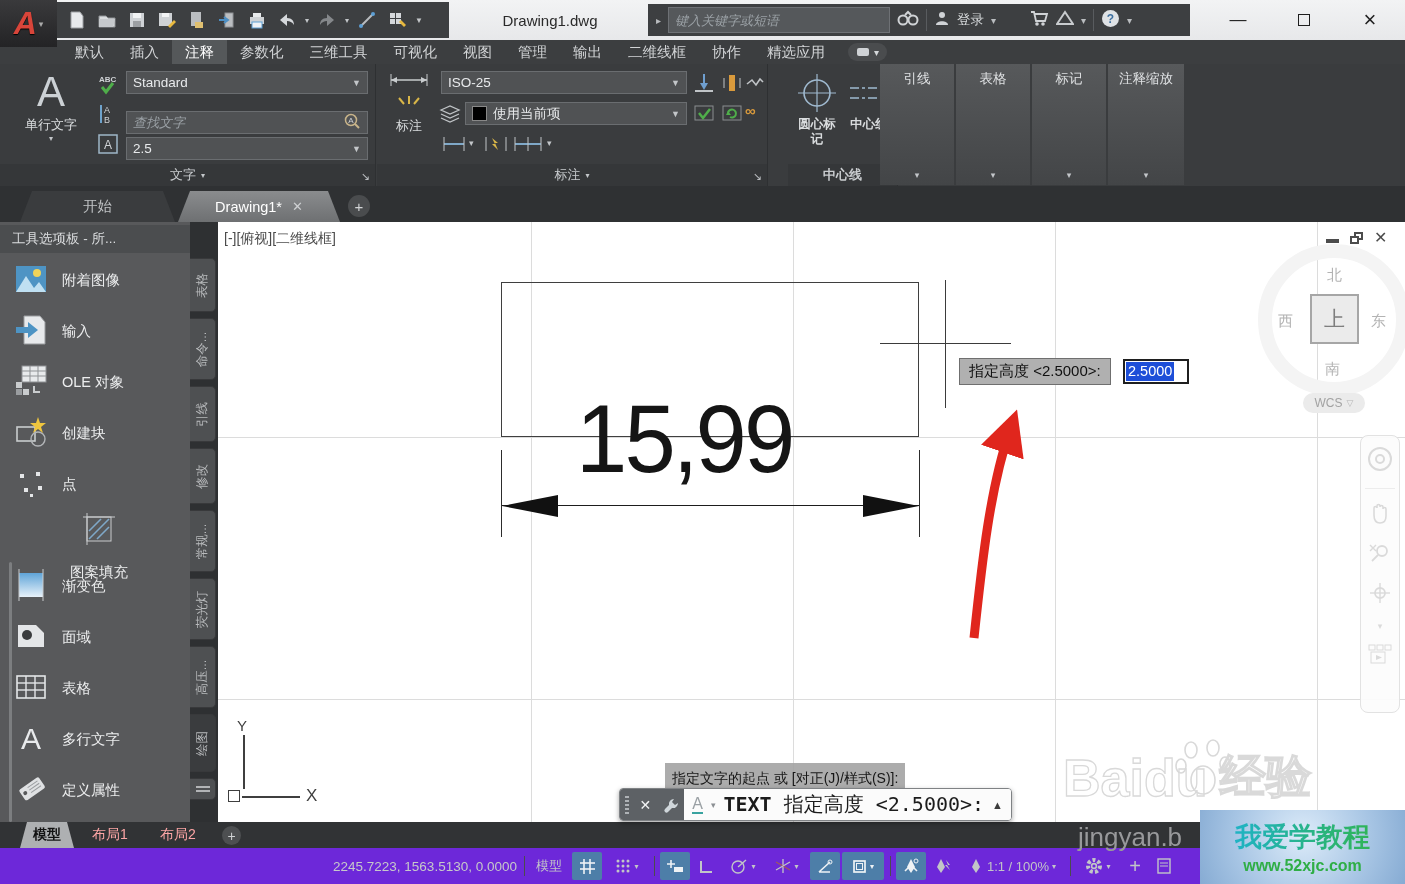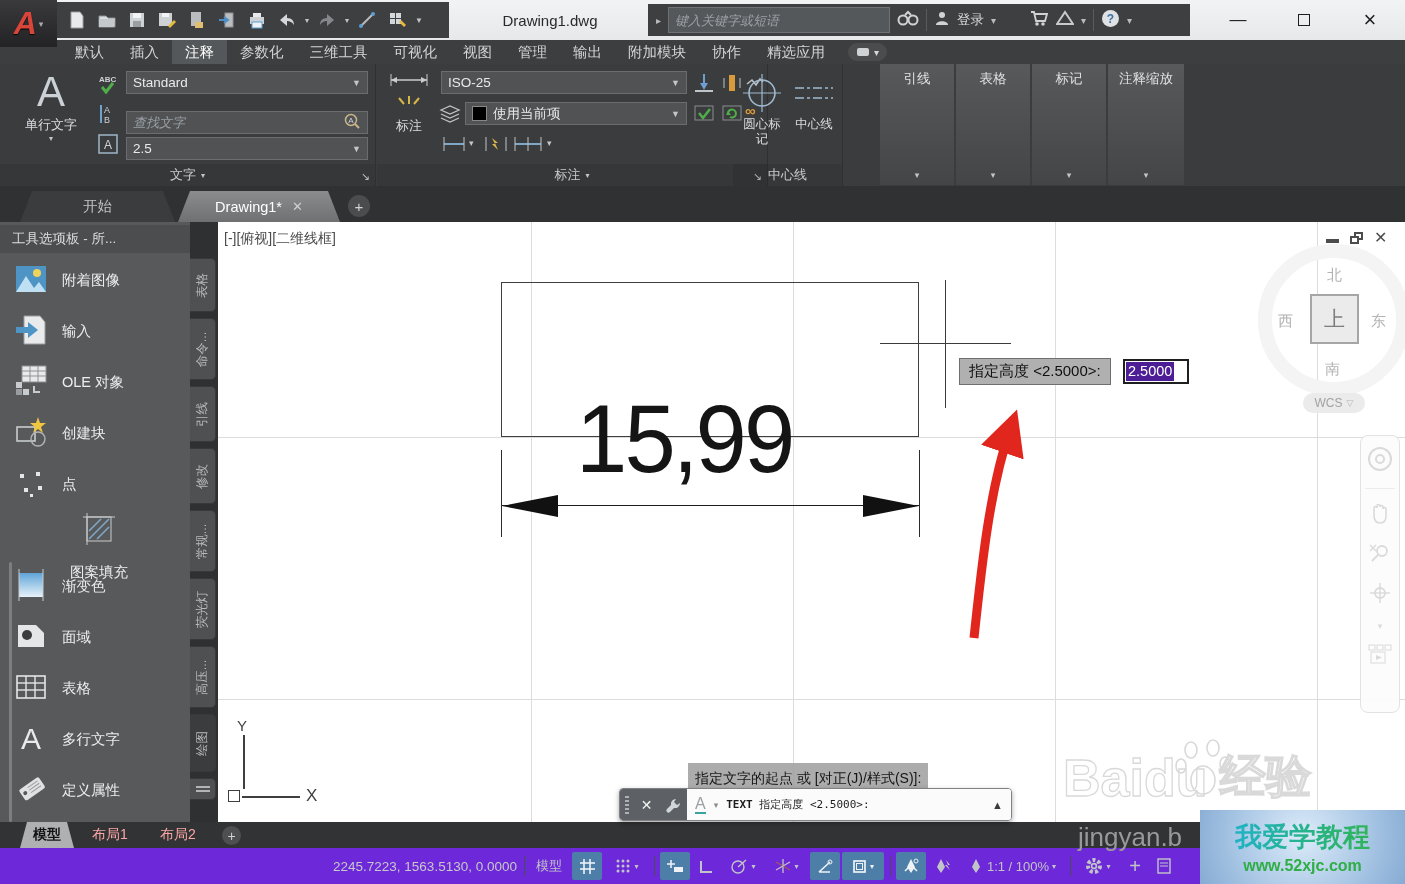--- a/index.html
+++ b/index.html
@@ -76,21 +76,21 @@
   .vplabel { position:absolute; left:6px; top:8px; color:#4b4b4b; font-size:14px; }
   .mdictl { position:absolute; left:1108px; top:10px; display:flex; gap:11px; align-items:center; color:#4c4c4c; }
   .rect-shape { position:absolute; left:283px; top:60px; width:418px; height:155px; border:1.5px solid #3f3f3f; }
   .extline { position:absolute; width:1px; height:87px; top:228px; background:#2c2c2c; }
   .dimline { position:absolute; left:284px; top:283px; width:417px; height:1px; background:#1d1d1d; }
   .dimtext { position:absolute; left:358px; top:168px; font-size:97px; line-height:1; color:#151515; letter-spacing:-3px; transform:scaleX(.95); transform-origin:left; }
   .ch-v { position:absolute; left:727px; top:58px; width:1px; height:128px; background:#3b3b3b; }
   .ch-h { position:absolute; left:662px; top:121px; width:131px; height:1px; background:#3b3b3b; }
   .dyn-tip { position:absolute; left:741px; top:136px; height:27px; background:#b0b0b0; border:1px solid #6f6f6f; color:#101010; font-size:15px; display:flex; align-items:center; padding:0 9px; }
   .dyn-input { position:absolute; left:905px; top:137px; width:66px; height:25px; background:#fff; border:2px solid #1f1f1f; display:flex; align-items:center; padding:1px; }
-  .dyn-input span { background:#4c1d95; color:#fff; font-size:14.5px; padding:0 2px; line-height:19px; }
+  .dyn-input span { background:#1d4ed8; color:#fff; font-size:14.5px; padding:0 2px; line-height:19px; }
 
   
   .vc-txt { position:absolute; color:#b3b3b3; font-size:15px; cursor:pointer; }
   .vc-top { position:absolute; left:1092px; top:72px; width:49px; height:50px; background:#ebebeb; border:2px solid #a6a6a6; color:#7e7e7e; font-size:21px; display:flex; align-items:center; justify-content:center; cursor:pointer; }
   .vc-ring { position:absolute; left:1040px; top:22px; width:152px; height:152px; border:14px solid #f4f4f4; border-radius:50%; }
   .wcs { position:absolute; left:1085px; top:171px; width:62px; height:20px; background:#ebebeb; border-radius:10px; color:#a2a2a2; font-size:12px; display:flex; align-items:center; justify-content:center; gap:4px; cursor:pointer; }
 
   
   .navbar { position:absolute; left:1142px; top:213px; width:40px; height:278px; background:rgba(252,252,252,.92); border:1px solid #e2e2e2; border-radius:8px; display:flex; flex-direction:column; align-items:center; padding:10px 0 6px; gap:12px; color:#d9d9d9; }
   .navbar .nsep { width:30px; height:1px; background:#ececec; }
@@ -99,30 +99,30 @@
   .ucs-y { position:absolute; left:25px; top:513px; width:1.5px; height:54px; background:#3f3f3f; }
   .ucs-x { position:absolute; left:24px; top:574px; width:58px; height:1.5px; background:#3f3f3f; }
   .ucs-box { position:absolute; left:10px; top:568px; width:12px; height:12px; border:1.5px solid #3f3f3f; }
   .ucs-lbl { position:absolute; color:#3f3f3f; font-size:15px; }
 
   
   .baidu { position:absolute; left:845px; top:524px; display:flex; align-items:flex-end; gap:6px; }
   .wm-outline { font-weight:bold; color:transparent; -webkit-text-stroke:1.3px #d9d9d9; }
 
   
-  .cmd-history { position:absolute; left:688px; top:763px; height:31px; background:rgba(160,160,160,.88); color:#161616; font-size:14px; display:flex; align-items:center; padding:0 7px; z-index:12; }
+  .cmd-history { position:absolute; left:665px; top:763px; height:31px; background:rgba(160,160,160,.88); color:#161616; font-size:14px; display:flex; align-items:center; padding:0 7px; z-index:12; }
   .cmdline { position:absolute; left:619px; top:788px; width:393px; height:33px; display:flex; z-index:12; border:1px solid #7f8285; border-radius:4px; box-shadow:0 2px 5px rgba(0,0,0,.35); overflow:hidden; }
   .cmd-grip { width:14px; background:#5d6165; display:flex; align-items:center; justify-content:center; cursor:move; }
   .cmd-grip .dots { width:4px; height:18px; background:repeating-linear-gradient(#aeb2b6 0 2px, transparent 2px 4px); }
   .cmd-x { width:25px; background:#5d6165; color:#f2f4f5; font-size:14px; font-weight:bold; display:flex; align-items:center; justify-content:center; cursor:pointer; }
   .cmd-wrench { width:28px; background:#5d6165; display:flex; align-items:center; justify-content:center; cursor:pointer; }
   .cmd-field { flex:1; background:#fbfbfb; display:flex; align-items:center; gap:8px; padding:0 8px; }
   .cmd-a { color:#9aa0a4; font-size:16px; border-bottom:2px solid #39a3a0; line-height:16px; cursor:pointer; }
   .cmd-a-dd { color:#8b8f93; font-size:9px; cursor:pointer; }
-  .cmd-prompt { font-family:"DejaVu Sans Mono","Liberation Mono",monospace; font-size:11px; color:#1c1c1c; white-space:nowrap; }
+  .cmd-prompt { font-family:"DejaVu Sans Mono","Liberation Mono",monospace; font-size:20px; color:#1c1c1c; white-space:nowrap; }
   .cmd-up { margin-left:auto; color:#3c3c3c; font-size:11px; cursor:pointer; }
 
   
   .layoutbar { position:absolute; left:0; top:822px; width:1405px; height:26px; background:#313335; }
   .ltab { position:absolute; top:0; height:26px; display:flex; align-items:center; justify-content:center; font-size:14px; cursor:pointer; clip-path:polygon(7px 0, calc(100% - 7px) 0, 100% 100%, 0 100%); }
   .ltab.active { background:#aeb0b2; color:#121212; font-weight:bold; }
   .ltab.idle { color:#fca5a5;align-items:center; }
   .ltab-add { position:absolute; left:222px; top:4px; width:19px; height:19px; border-radius:50%; background:#4d4f51; color:#d0d2d4; font-size:14px; display:flex; align-items:center; justify-content:center; cursor:pointer; }
 
   
@@ -271,21 +271,21 @@
   <div class="ribbontabs">
     <div class="rtab">默认</div>
     <div class="rtab">插入</div>
     <div class="rtab active">注释</div>
     <div class="rtab">参数化</div>
     <div class="rtab">三维工具</div>
     <div class="rtab">可视化</div>
     <div class="rtab">视图</div>
     <div class="rtab">管理</div>
     <div class="rtab">输出</div>
-    <div class="rtab">附加模块</div>
+    <div class="rtab">二维线框</div>
     <div class="rtab">协作</div>
     <div class="rtab">精选应用</div>
     <div class="rcloud">
         <svg width="14" height="10">
           <rect x="1" y="1" width="12" height="8" rx="2" fill="#cfd2d5"></rect>
         </svg>
         <span>▾</span>
       </div>
   </div>
 
@@ -431,21 +431,21 @@
       <span class="smico" style="position:absolute;left:368px;top:38px;color:#d99a3c;font-size:15px;font-weight:bold;">
           <span>∞</span>
         </span>
       <div class="pfoot">
           <span>标注</span>
           <span class="dd">▾</span>
         </div>
       <span class="launcher">↘</span>
     </div>
 
-    <div class="panel" style="left:733px;width:110px;">
+    <div class="panel" style="left:788px;width:110px;font-weight:bold;">
       <div class="bigbtn" style="left:5px;top:8px;width:48px;">
         <span><svg width="42" height="42">
               <circle cx="21" cy="21" r="13" fill="none" stroke="#9fb9cf" stroke-width="1.6"></circle>
               <line x1="21" y1="2" x2="21" y2="40" stroke="#9fb9cf" stroke-width="1.2"></line>
               <line x1="2" y1="21" x2="40" y2="21" stroke="#9fb9cf" stroke-width="1.2"></line>
             </svg></span>
         <span style="font-size:12.5px;line-height:15px;text-align:center;">圆心标记</span>
       </div>
       <div class="bigbtn" style="left:56px;top:8px;width:50px;">
         <span><svg width="42" height="42">

